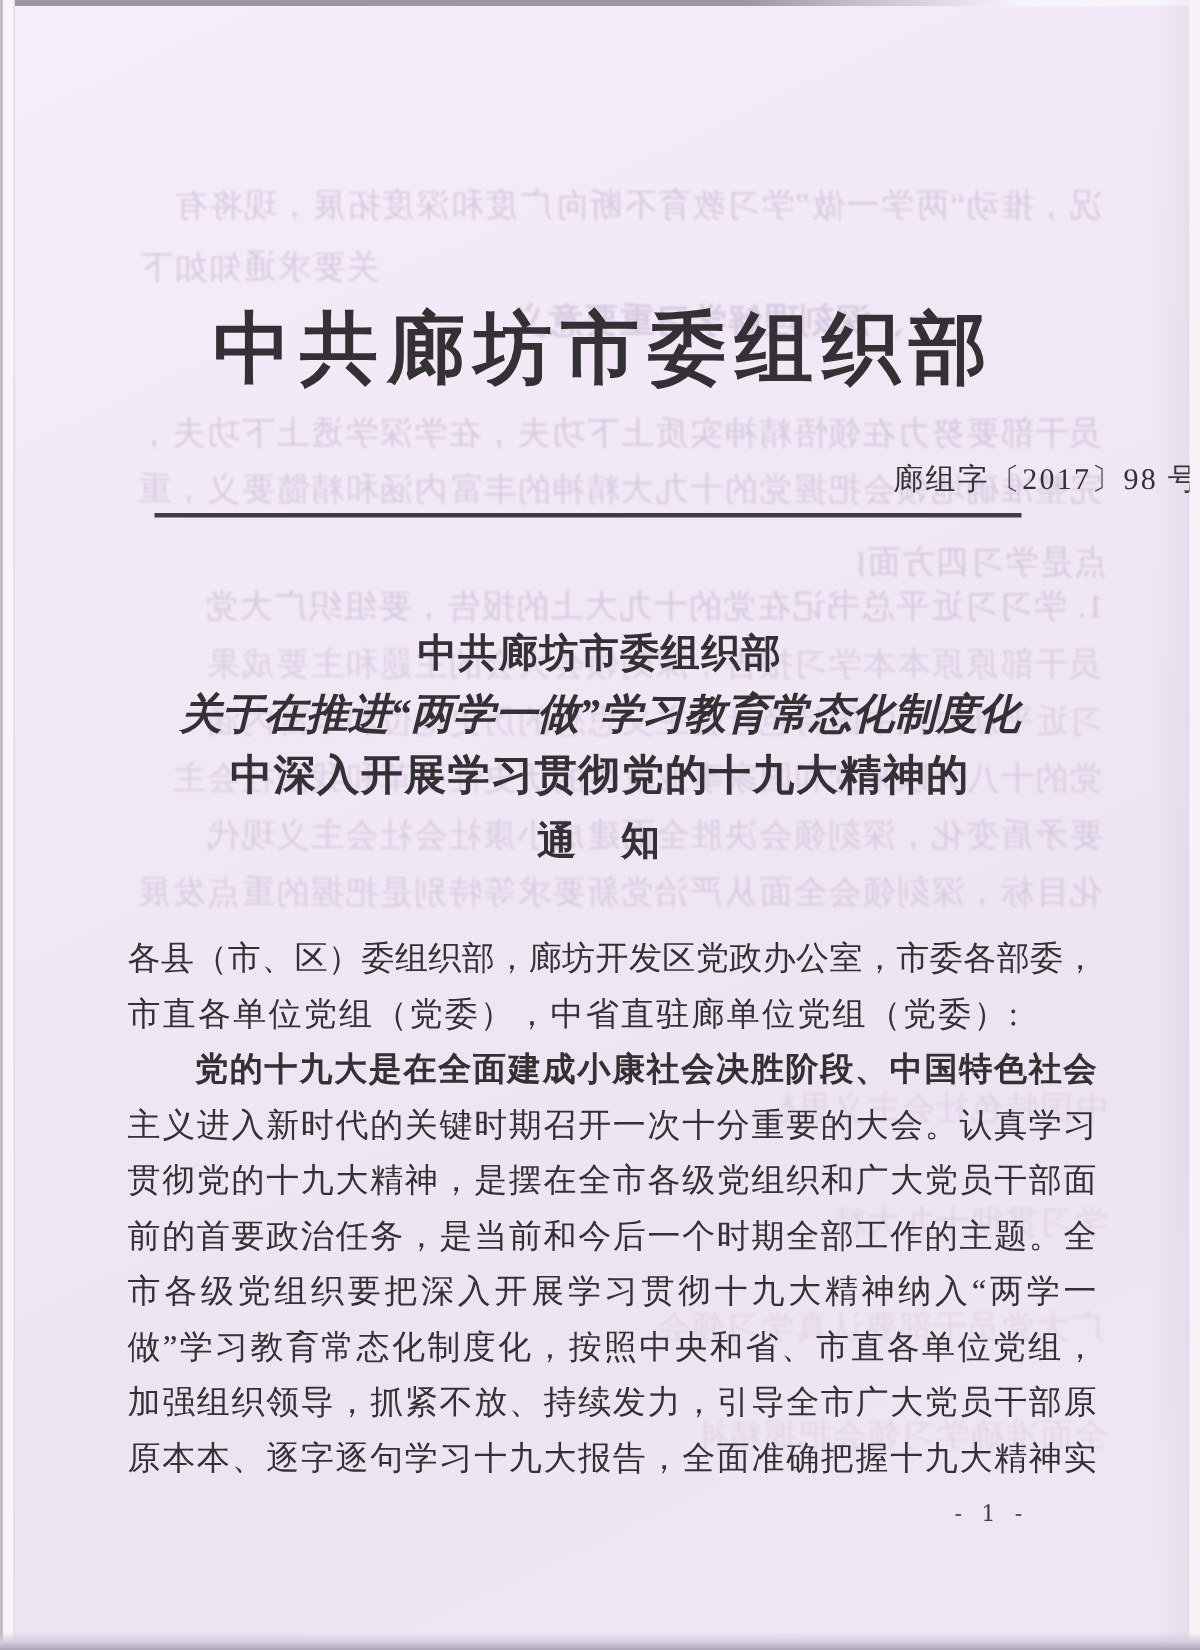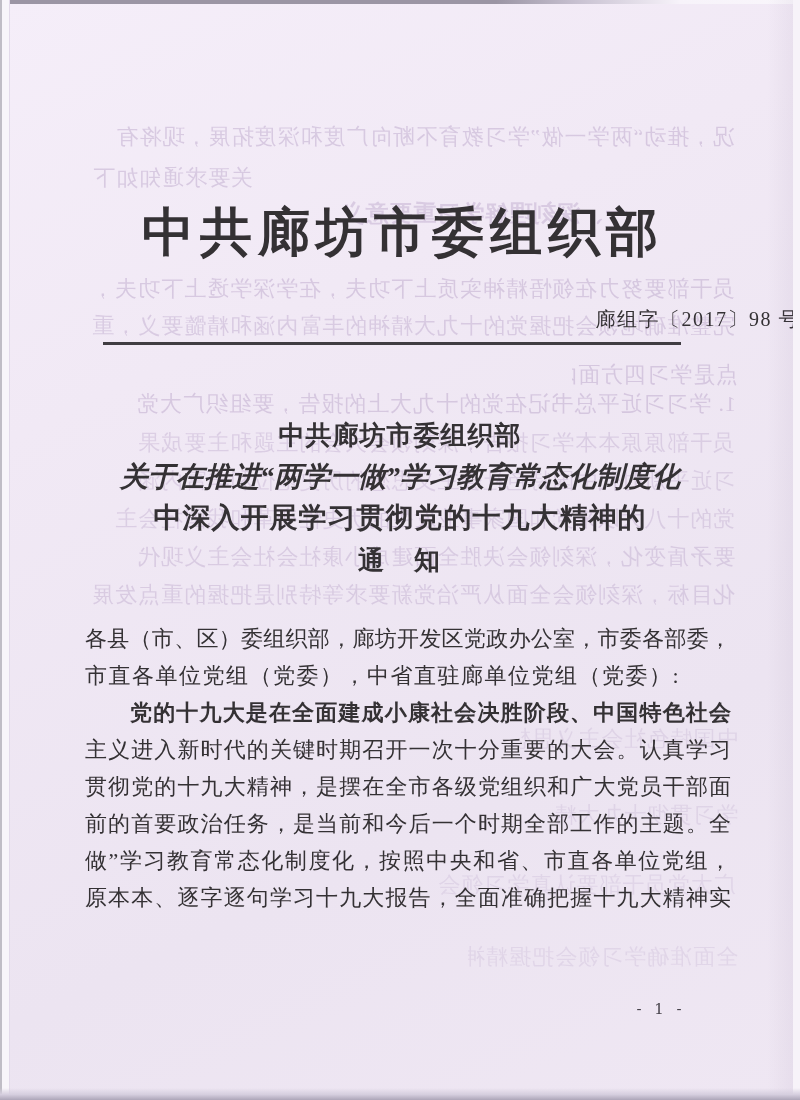--- a/index.html
+++ b/index.html
@@ -128,21 +128,23 @@
       <div class="title-line-3">通　知</div>
     </div>
 
   <div class="text-block" id="text-block">
       <div class="text-line">各县（市、区）委组织部，廊坊开发区党政办公室，市委各部委，</div>
       <div class="text-line no-just">市直各单位党组（党委），中省直驻廊单位党组（党委）:</div>
       <div class="text-line indent">党的十九大是在全面建成小康社会决胜阶段、中国特色社会</div>
       <div class="text-line">主义进入新时代的关键时期召开一次十分重要的大会。认真学习</div>
       <div class="text-line">贯彻党的十九大精神，是摆在全市各级党组织和广大党员干部面</div>
       <div class="text-line">前的首要政治任务，是当前和今后一个时期全部工作的主题。全</div>
+      <div class="text-line">市各级党组织要把深入开展学习贯彻十九大精神纳入“两学一</div>
       <div class="text-line">做”学习教育常态化制度化，按照中央和省、市直各单位党组，</div>
+      <div class="text-line">加强组织领导，抓紧不放、持续发力，引导全市广大党员干部原</div>
       <div class="text-line">原本本、逐字逐句学习十九大报告，全面准确把握十九大精神实</div>
     </div>
 
   <div class="page-number">- 1 -</div>
 
   <div class="edge-top"></div>
   <div class="edge-left"></div>
   <div class="edge-right"></div>
   <div class="shade-right"></div>
   <div class="edge-bottom"></div>

